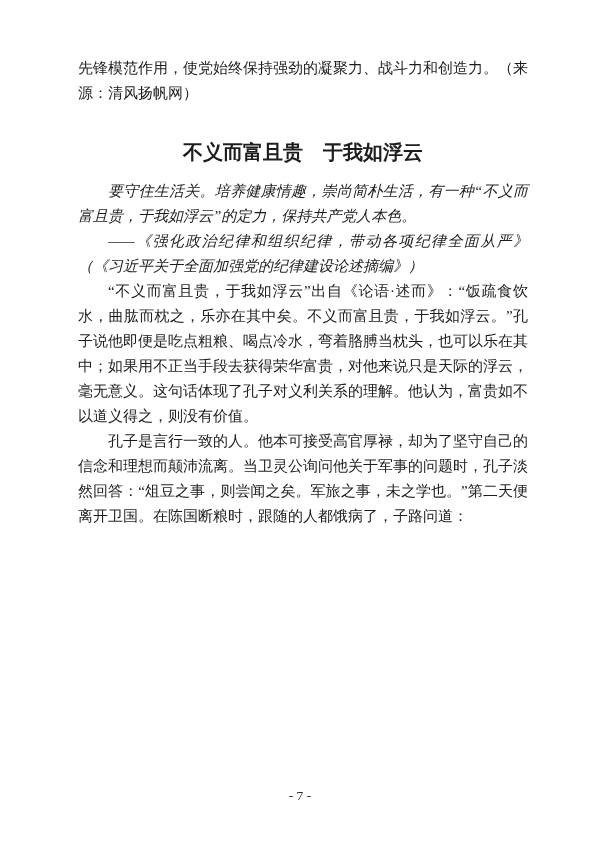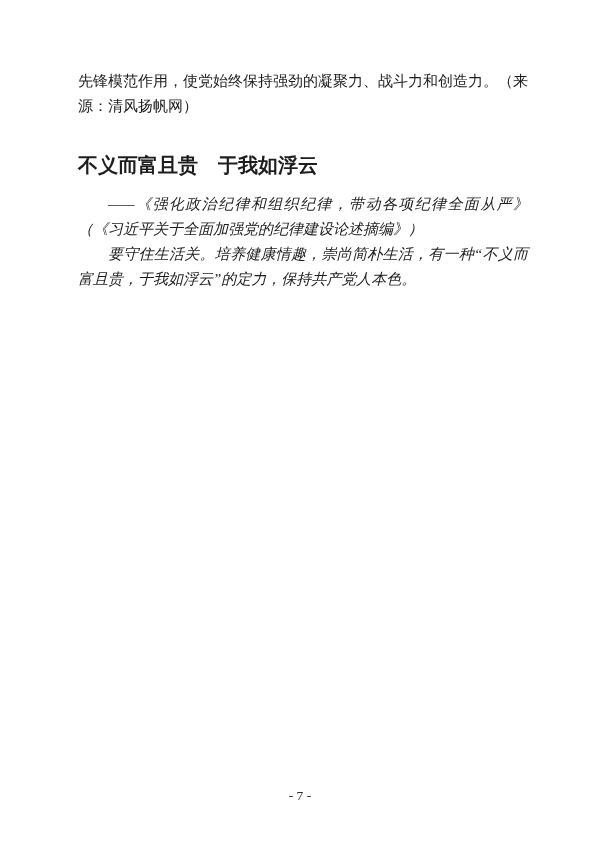--- a/index.html
+++ b/index.html
@@ -12,21 +12,21 @@
     width: 600px;
     height: 849px;
     background: #ffffff;
     overflow: hidden;
     font-family: "Liberation Serif", "DejaVu Serif", serif;
     color: #1d1d1d;
   }
   .content {
     position: absolute;
     left: 78px;
-    top: 69px;
+    top: 56px;
     width: 450px;
     font-size: 15px;
     line-height: 25px;
     text-align: justify;
     letter-spacing: 0;
   }
   .content p {
     margin: 0;
     padding: 0;
     text-indent: 2em;
@@ -37,21 +37,21 @@
   .section-header {
     margin-top: 20px !important;
     text-indent: 0 !important;
     font-weight: bold;
     font-size: 15.5px;
   }
   .article-title {
     margin-top: 31px !important;
     margin-bottom: 12px !important;
     text-indent: 0 !important;
-    text-align: left;
+    text-align: center;
     font-weight: bold;
     font-size: 20px;
     line-height: 30px;
   }
   p.kai {
     font-style: italic;
   }
   .page-number {
     position: absolute;
     top: 786px;
@@ -66,22 +66,24 @@
 </head>
 <body>
 
 <div class="page">
   <div class="content">
     <p class="opening">先锋模范作用，使党始终保持强劲的凝聚力、战斗力和创造力。（来源：清风扬帆网）</p>
 
 
     <p class="article-title">不义而富且贵　于我如浮云</p>
 
+    <p class="kai">要守住生活关。培养健康情趣，崇尚简朴生活，有一种“不义而富且贵，于我如浮云”的定力，保持共产党人本色。</p>
+
     <p class="kai">——《强化政治纪律和组织纪律，带动各项纪律全面从严》（《习近平关于全面加强党的纪律建设论述摘编》）</p>
 
-    <p class="kai">要守住生活关。培养健康情趣，崇尚简朴生活，有一种“不义而富且贵，于我如浮云”的定力，保持共产党人本色。</p>
+    <p>“不义而富且贵，于我如浮云”出自《论语·述而》：“饭疏食饮水，曲肱而枕之，乐亦在其中矣。不义而富且贵，于我如浮云。”孔子说他即便是吃点粗粮、喝点冷水，弯着胳膊当枕头，也可以乐在其中；如果用不正当手段去获得荣华富贵，对他来说只是天际的浮云，毫无意义。这句话体现了孔子对义利关系的理解。他认为，富贵如不以道义得之，则没有价值。</p>
 
 
-
+    <p>孔子是言行一致的人。他本可接受高官厚禄，却为了坚守自己的信念和理想而颠沛流离。当卫灵公询问他关于军事的问题时，孔子淡然回答：“俎豆之事，则尝闻之矣。军旅之事，未之学也。”第二天便离开卫国。在陈国断粮时，跟随的人都饿病了，子路问道：</p>
   </div>
 
   <div class="page-number">- 7 -</div>
 </div>
 
 </body></html>

